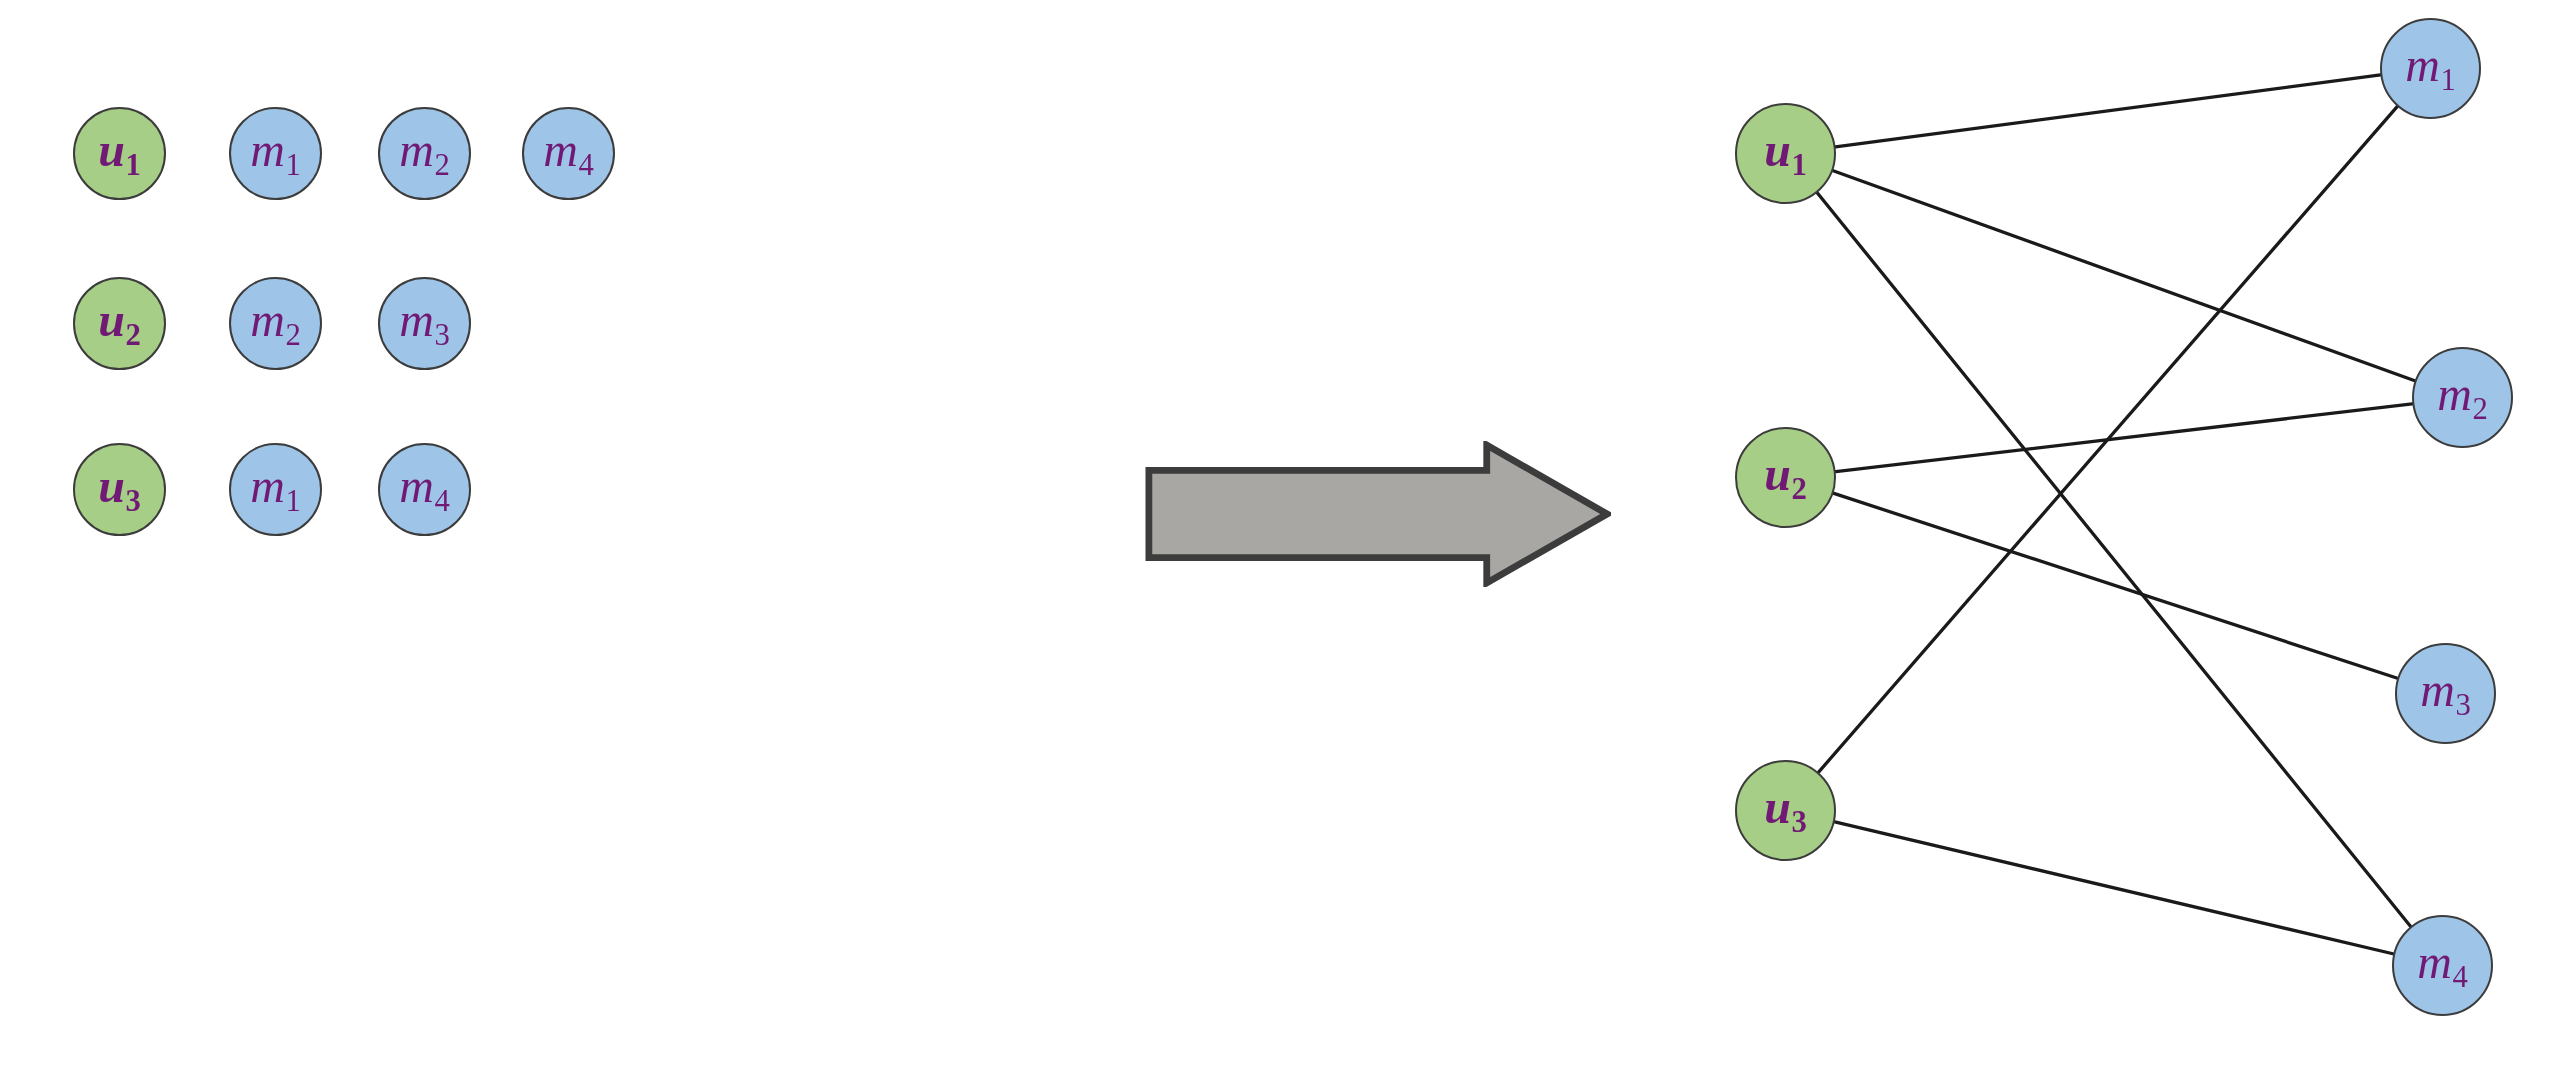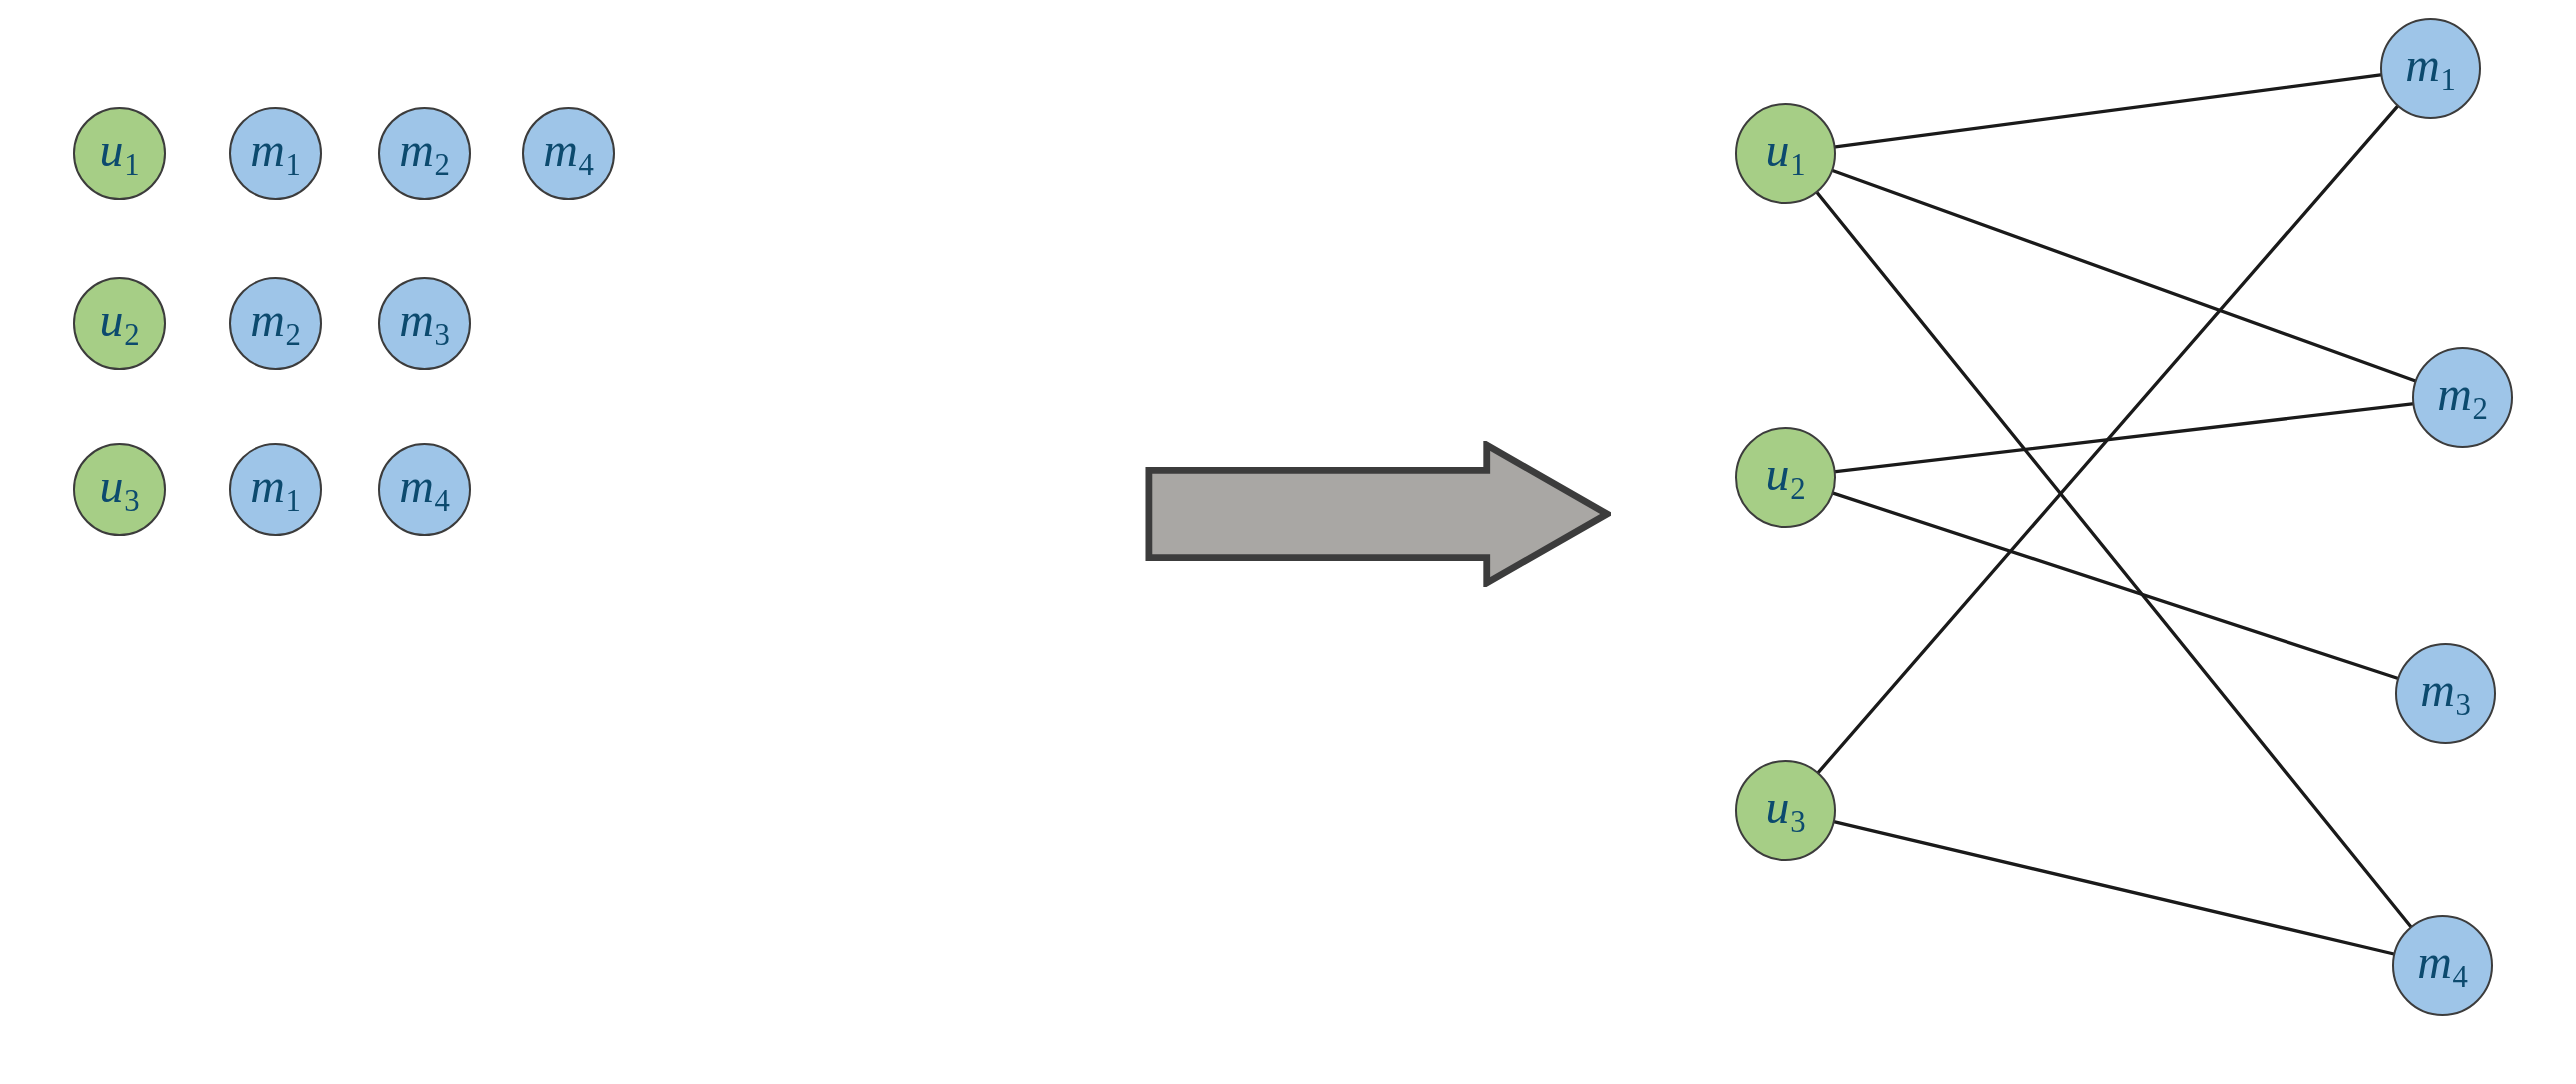--- a/index.html
+++ b/index.html
@@ -24,27 +24,27 @@
   .node {
     position: absolute;
     box-sizing: border-box;
     border-radius: 50%;
     display: flex;
     align-items: center;
     justify-content: center;
     border: 2.9px solid #3c3c3c;
     z-index: 3;
   }
-  .node.user  { background: #a6ce86; }
+  .node.user  { background: #a6ce86; font-weight: bold; }
   .node.item  { background: #9ec5e8; }
 
   .node-label {
     font-family: "Liberation Serif", "DejaVu Serif", serif;
     font-style: italic;
-    color: #0c4a6e;
+    color: #701a75;
     line-height: 1;
     white-space: nowrap;
     user-select: none;
   }
   .node-label .sub {
     font-size: 0.64em;
     font-style: normal;
     vertical-align: -0.30em;
     margin-left: 0.02em;
     letter-spacing: 0;

